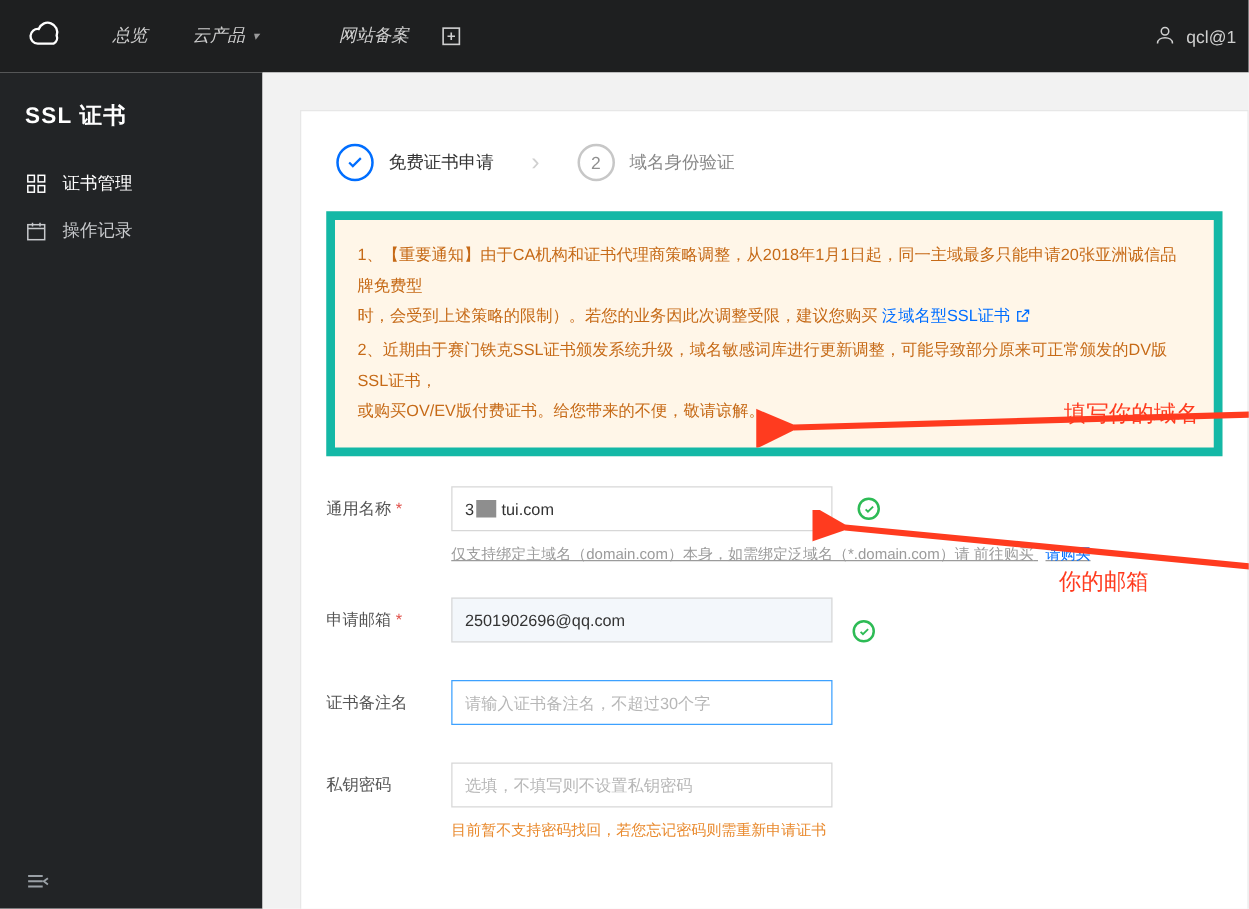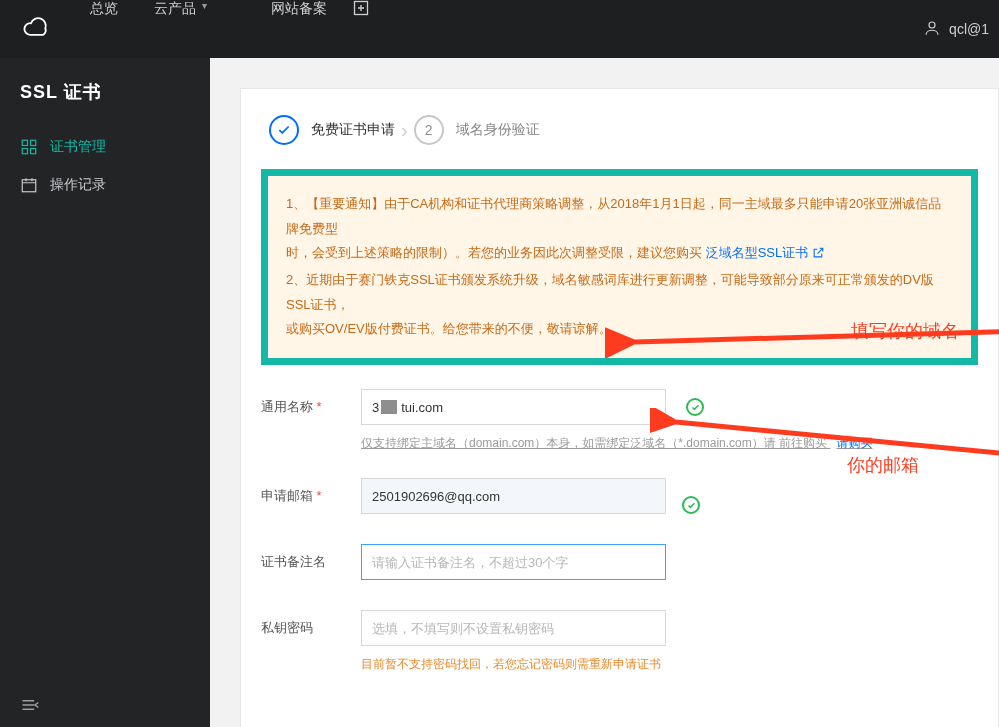--- a/index.html
+++ b/index.html
@@ -1,38 +1,38 @@
 <!DOCTYPE html>
 <html><head>
 <meta charset="utf-8">
 <style>
   * { box-sizing: border-box; margin: 0; padding: 0; font-family: -apple-system, "PingFang SC", "Microsoft YaHei", sans-serif; }
   body { width: 999px; height: 727px; overflow: hidden; background: #f2f2f2; position: relative; }
 
   .topbar { height: 58px; background: #1e1f20; display: flex; align-items: center; color: #e6e6e6; padding: 0 0 0 0; font-size: 14px; }
   .logo-cell { width: 72px; height: 58px; display: flex; align-items: center; justify-content: center; }
   .logo-cell svg { width: 28px; height: 28px; }
-  .top-item { padding: 0 18px; height: 58px; display: flex; cursor: pointer; color: #cfcfcf; }
+  .top-item { padding: 0 18px; height: 58px; display: flex; align-items: center; cursor: pointer; color: #cfcfcf; font-style: italic; }
   .top-item .caret { margin-left: 6px; font-size: 10px; opacity: .7; }
   .top-spacer { flex: 1; }
   .user-info { padding: 0 10px; height: 58px; display: flex; align-items: center; color: #cfcfcf; gap: 8px; }
   .user-icon svg { width: 18px; height: 18px; }
 
   .side { position: absolute; left: 0; top: 58px; bottom: 0; width: 210px; background: #222426; color: #e6e6e6; padding-top: 22px; }
   .side-title { font-size: 18px; font-weight: 600; color: #fff; padding: 0 20px 24px; letter-spacing: 1px; }
   .side-item { display: flex; align-items: center; gap: 12px; padding: 10px 20px; color: #c7c9cc; cursor: pointer; font-size: 14px; }
-  .side-item.active { color: #14b8a6; }
+  .side-item.active { color: #ffffff; }
   .side-item svg { width: 18px; height: 18px; flex: 0 0 18px; }
   .side-footer { position: absolute; left: 0; bottom: 0; width: 210px; height: 44px; display: flex; align-items: center; justify-content: flex-start; padding-left: 20px; }
   .side-footer svg { width: 20px; height: 14px; color: #9aa0a6; }
 
   .main { position: absolute; left: 210px; right: 0; top: 58px; bottom: 0; background: #f2f2f2; padding: 30px 0 0 30px; }
   .card { background: #fff; border: 1px solid #e7e7e7; padding: 20px 20px 40px 20px; min-height: 640px; }
 
-  .steps { display: flex; align-items: center; gap: 6px; margin: 6px 0 24px 8px; }
+  .steps { display: flex; align-items: center; gap: 30px; margin: 6px 0 24px 8px; }
   .step { display: flex; align-items: center; gap: 12px; }
   .step-circle { width: 30px; height: 30px; border-radius: 50%; border: 2px solid #006eff; display: flex; align-items: center; justify-content: center; }
   .step-circle.done svg { width: 14px; height: 14px; }
   .step-circle.num { border-color: #c7c7c7; color: #8f8f8f; font-size: 14px; }
   .step-label { color: #333; font-size: 14px; }
   .step-sep { color: #d0d0d0; font-size: 20px; }
 
   .notice { background: #fff6e8; border: 7px solid #14b8a6; padding: 16px 18px; color: #c66a17; font-size: 13px; line-height: 1.9; }
   .notice a { color: #006eff; text-decoration: none; }
   .ext-icon { display: inline-block; vertical-align: -2px; }

